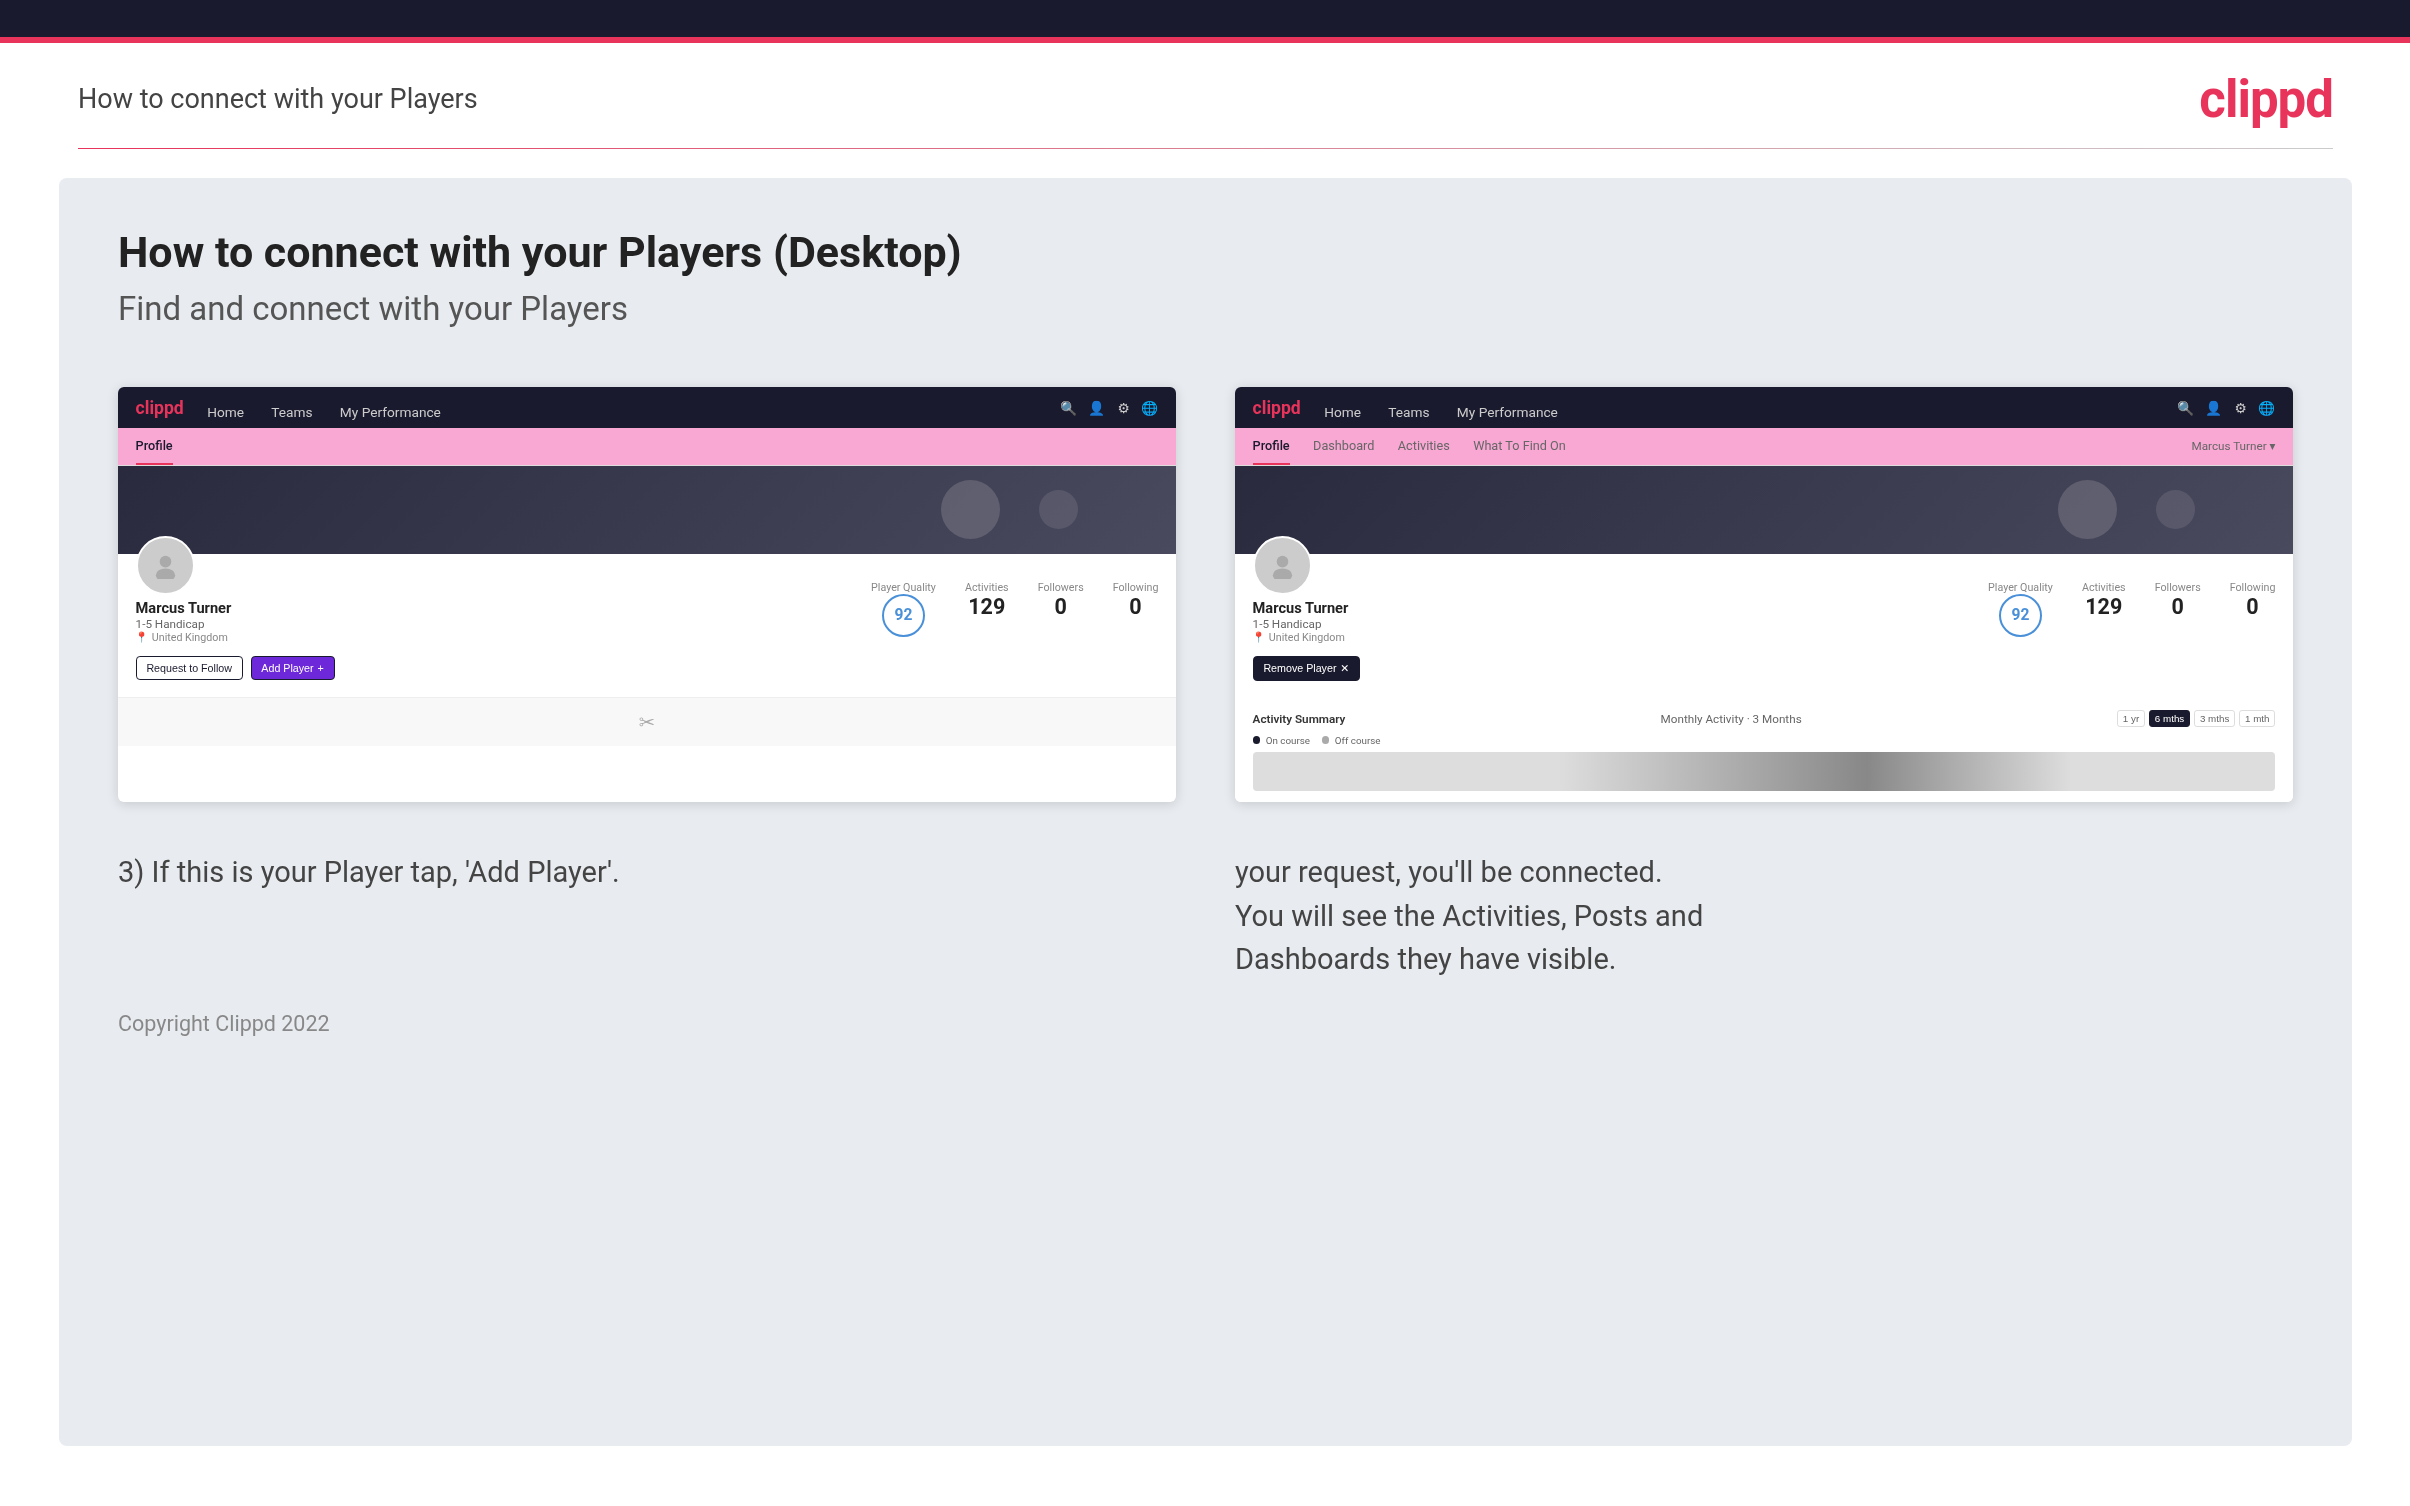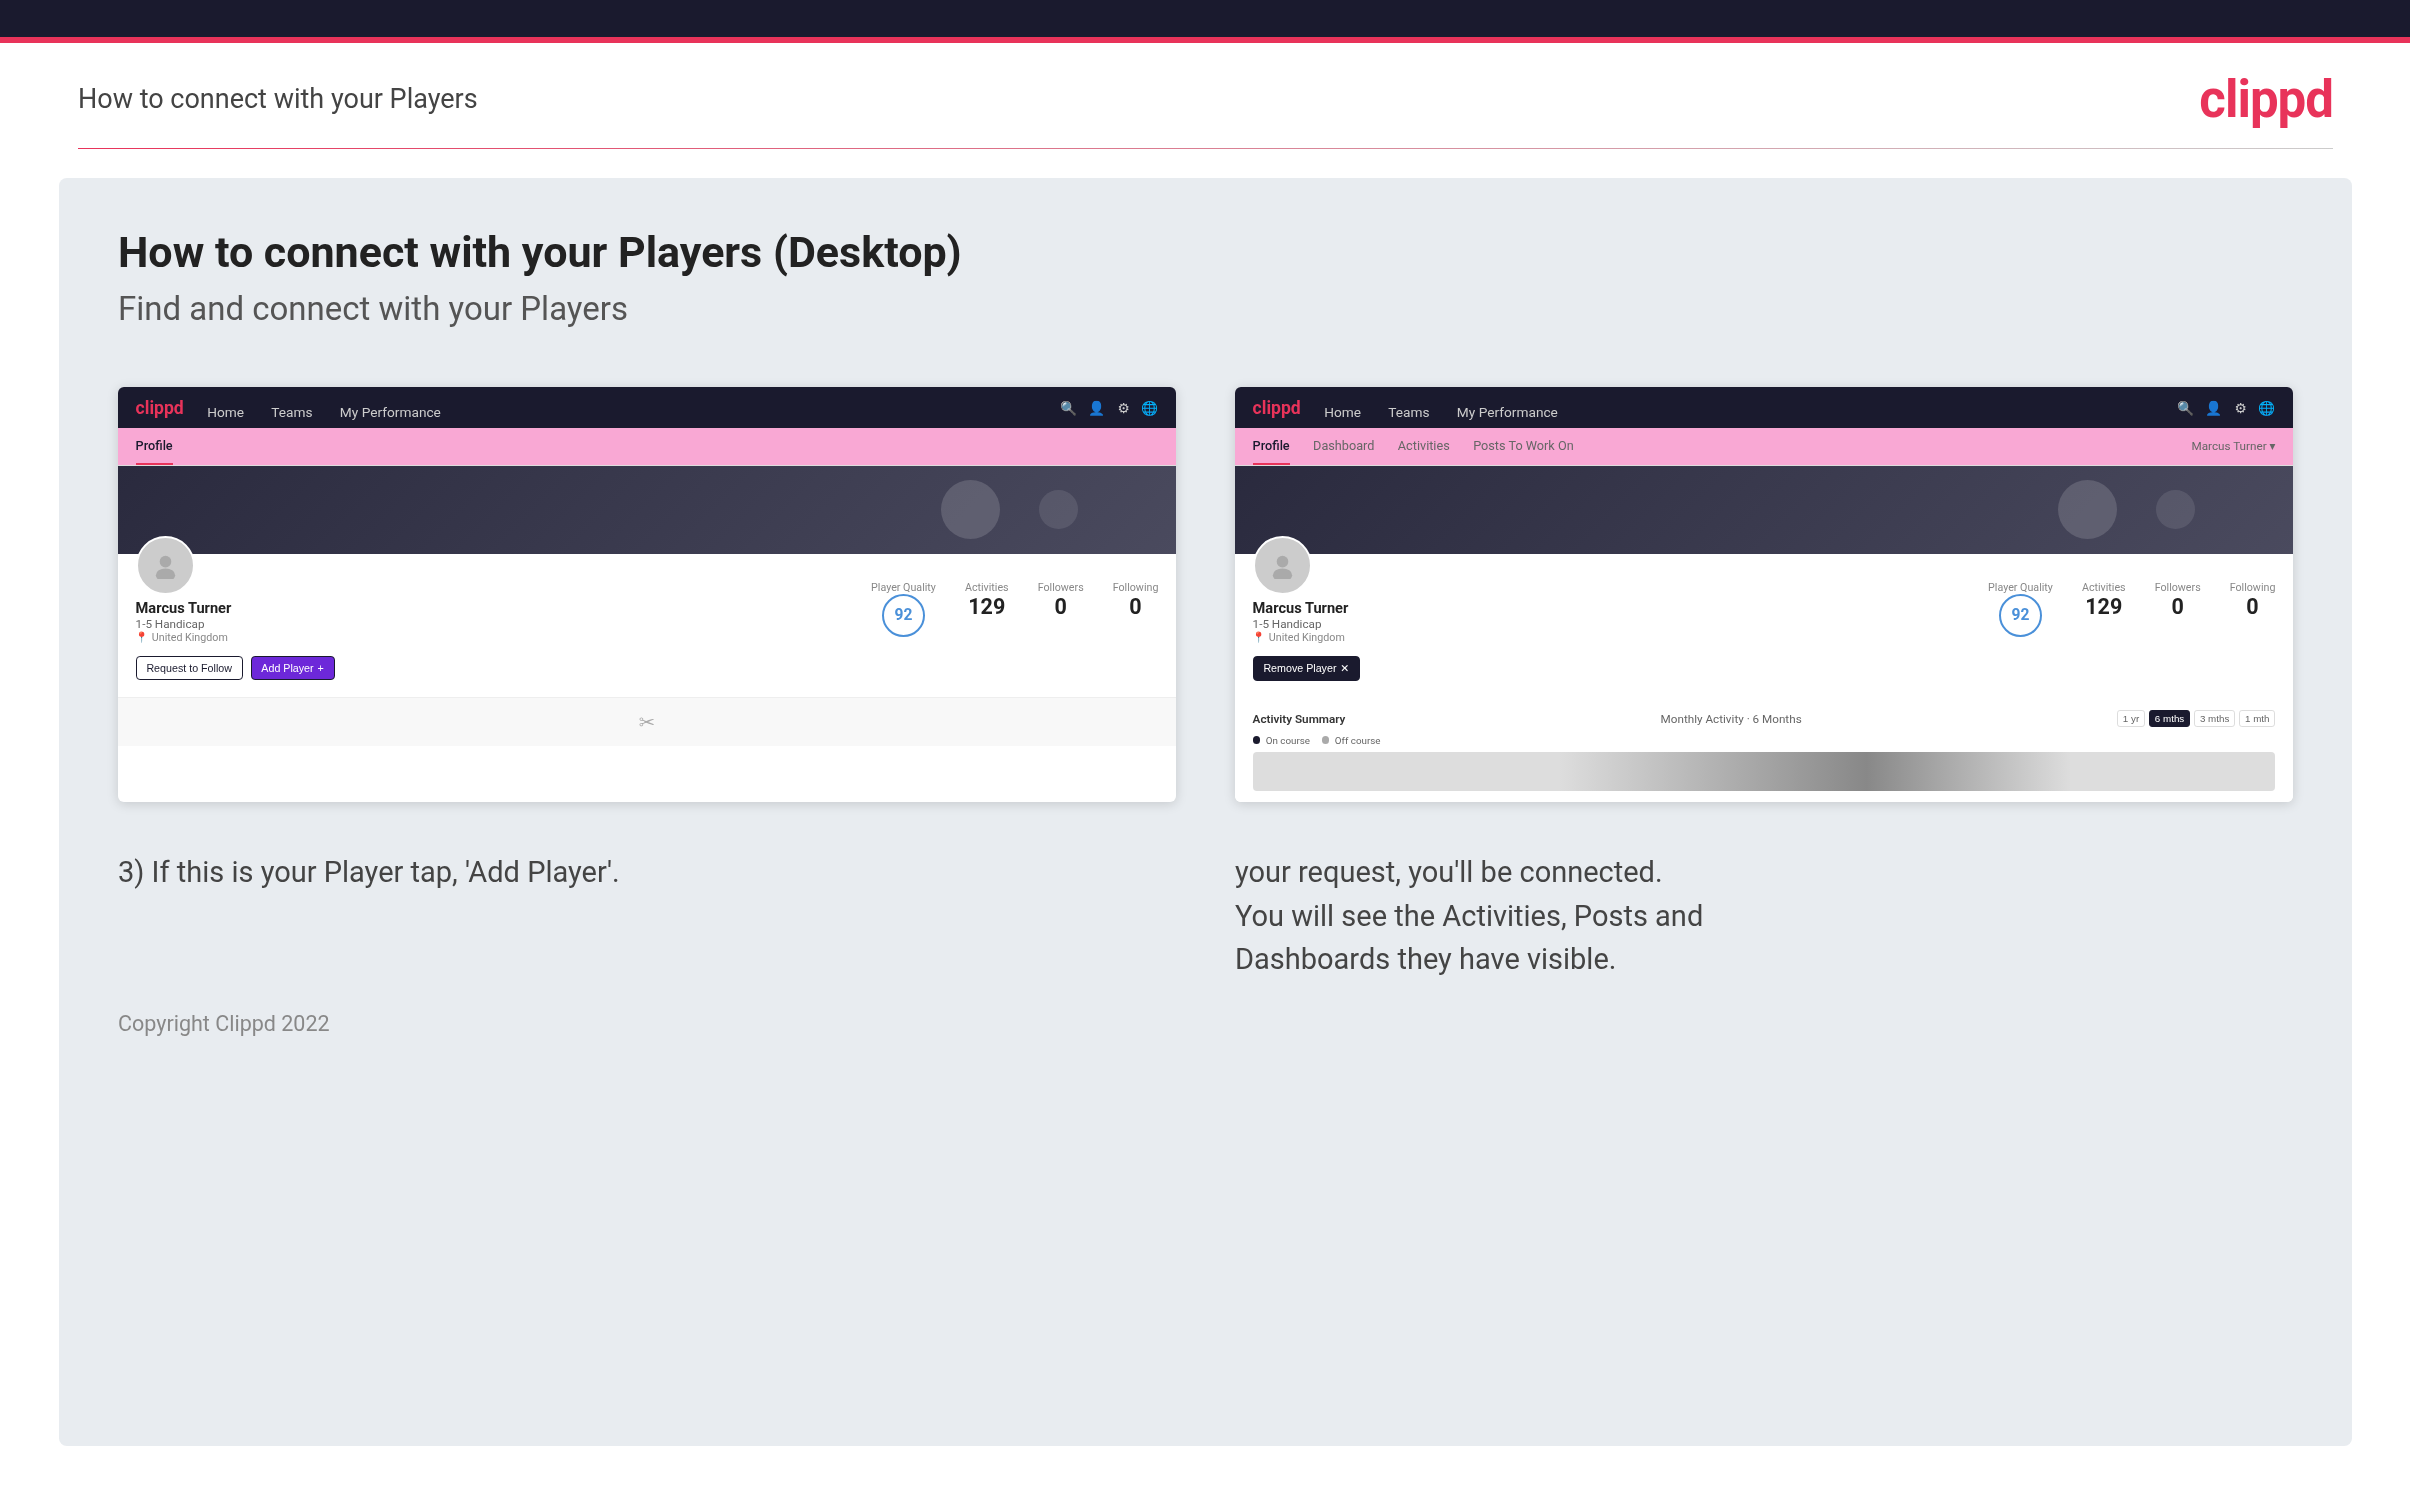--- a/index.html
+++ b/index.html
@@ -527,21 +527,21 @@
           <span>⚙</span>
           <span>🌐</span>
         </div>
       </div>
 
       <div class="app-tabs tab-row-right">
         <div style="display:flex; gap:23.4px;">
           <span class="app-tab active">Profile</span>
           <span class="app-tab">Dashboard</span>
           <span class="app-tab">Activities</span>
-          <span class="app-tab">Posts To Work On</span>
+          <span class="app-tab">What To Find On</span>
         </div>
         <span class="marcus-turner-label">
           <span>Marcus Turner</span> ▾
         </span>
       </div>
 
       <div class="profile-banner">
         <div class="banner-circle1"></div>
         <div class="banner-circle2"></div>
       </div>
@@ -590,21 +590,21 @@
               <div class="stat-label">Following</div>
               <div class="stat-value">0</div>
             </div>
           </div>
         </div>
       </div>
 
       <div class="activity-section">
         <div class="activity-header-row">
           <span class="activity-title">Activity Summary</span>
-          <span class="activity-period">Monthly Activity · 6 Months</span>
+          <span class="activity-period">Monthly Activity · 3 Months</span>
           <div class="period-btns">
             <button class="period-btn">1 yr</button>
             <button class="period-btn active">6 mths</button>
             <button class="period-btn">3 mths</button>
             <button class="period-btn">1 mth</button>
           </div>
         </div>
         <div class="legend-row">
           <span>
             <span class="legend-dot" style="background:#1a1a2e;"></span>

